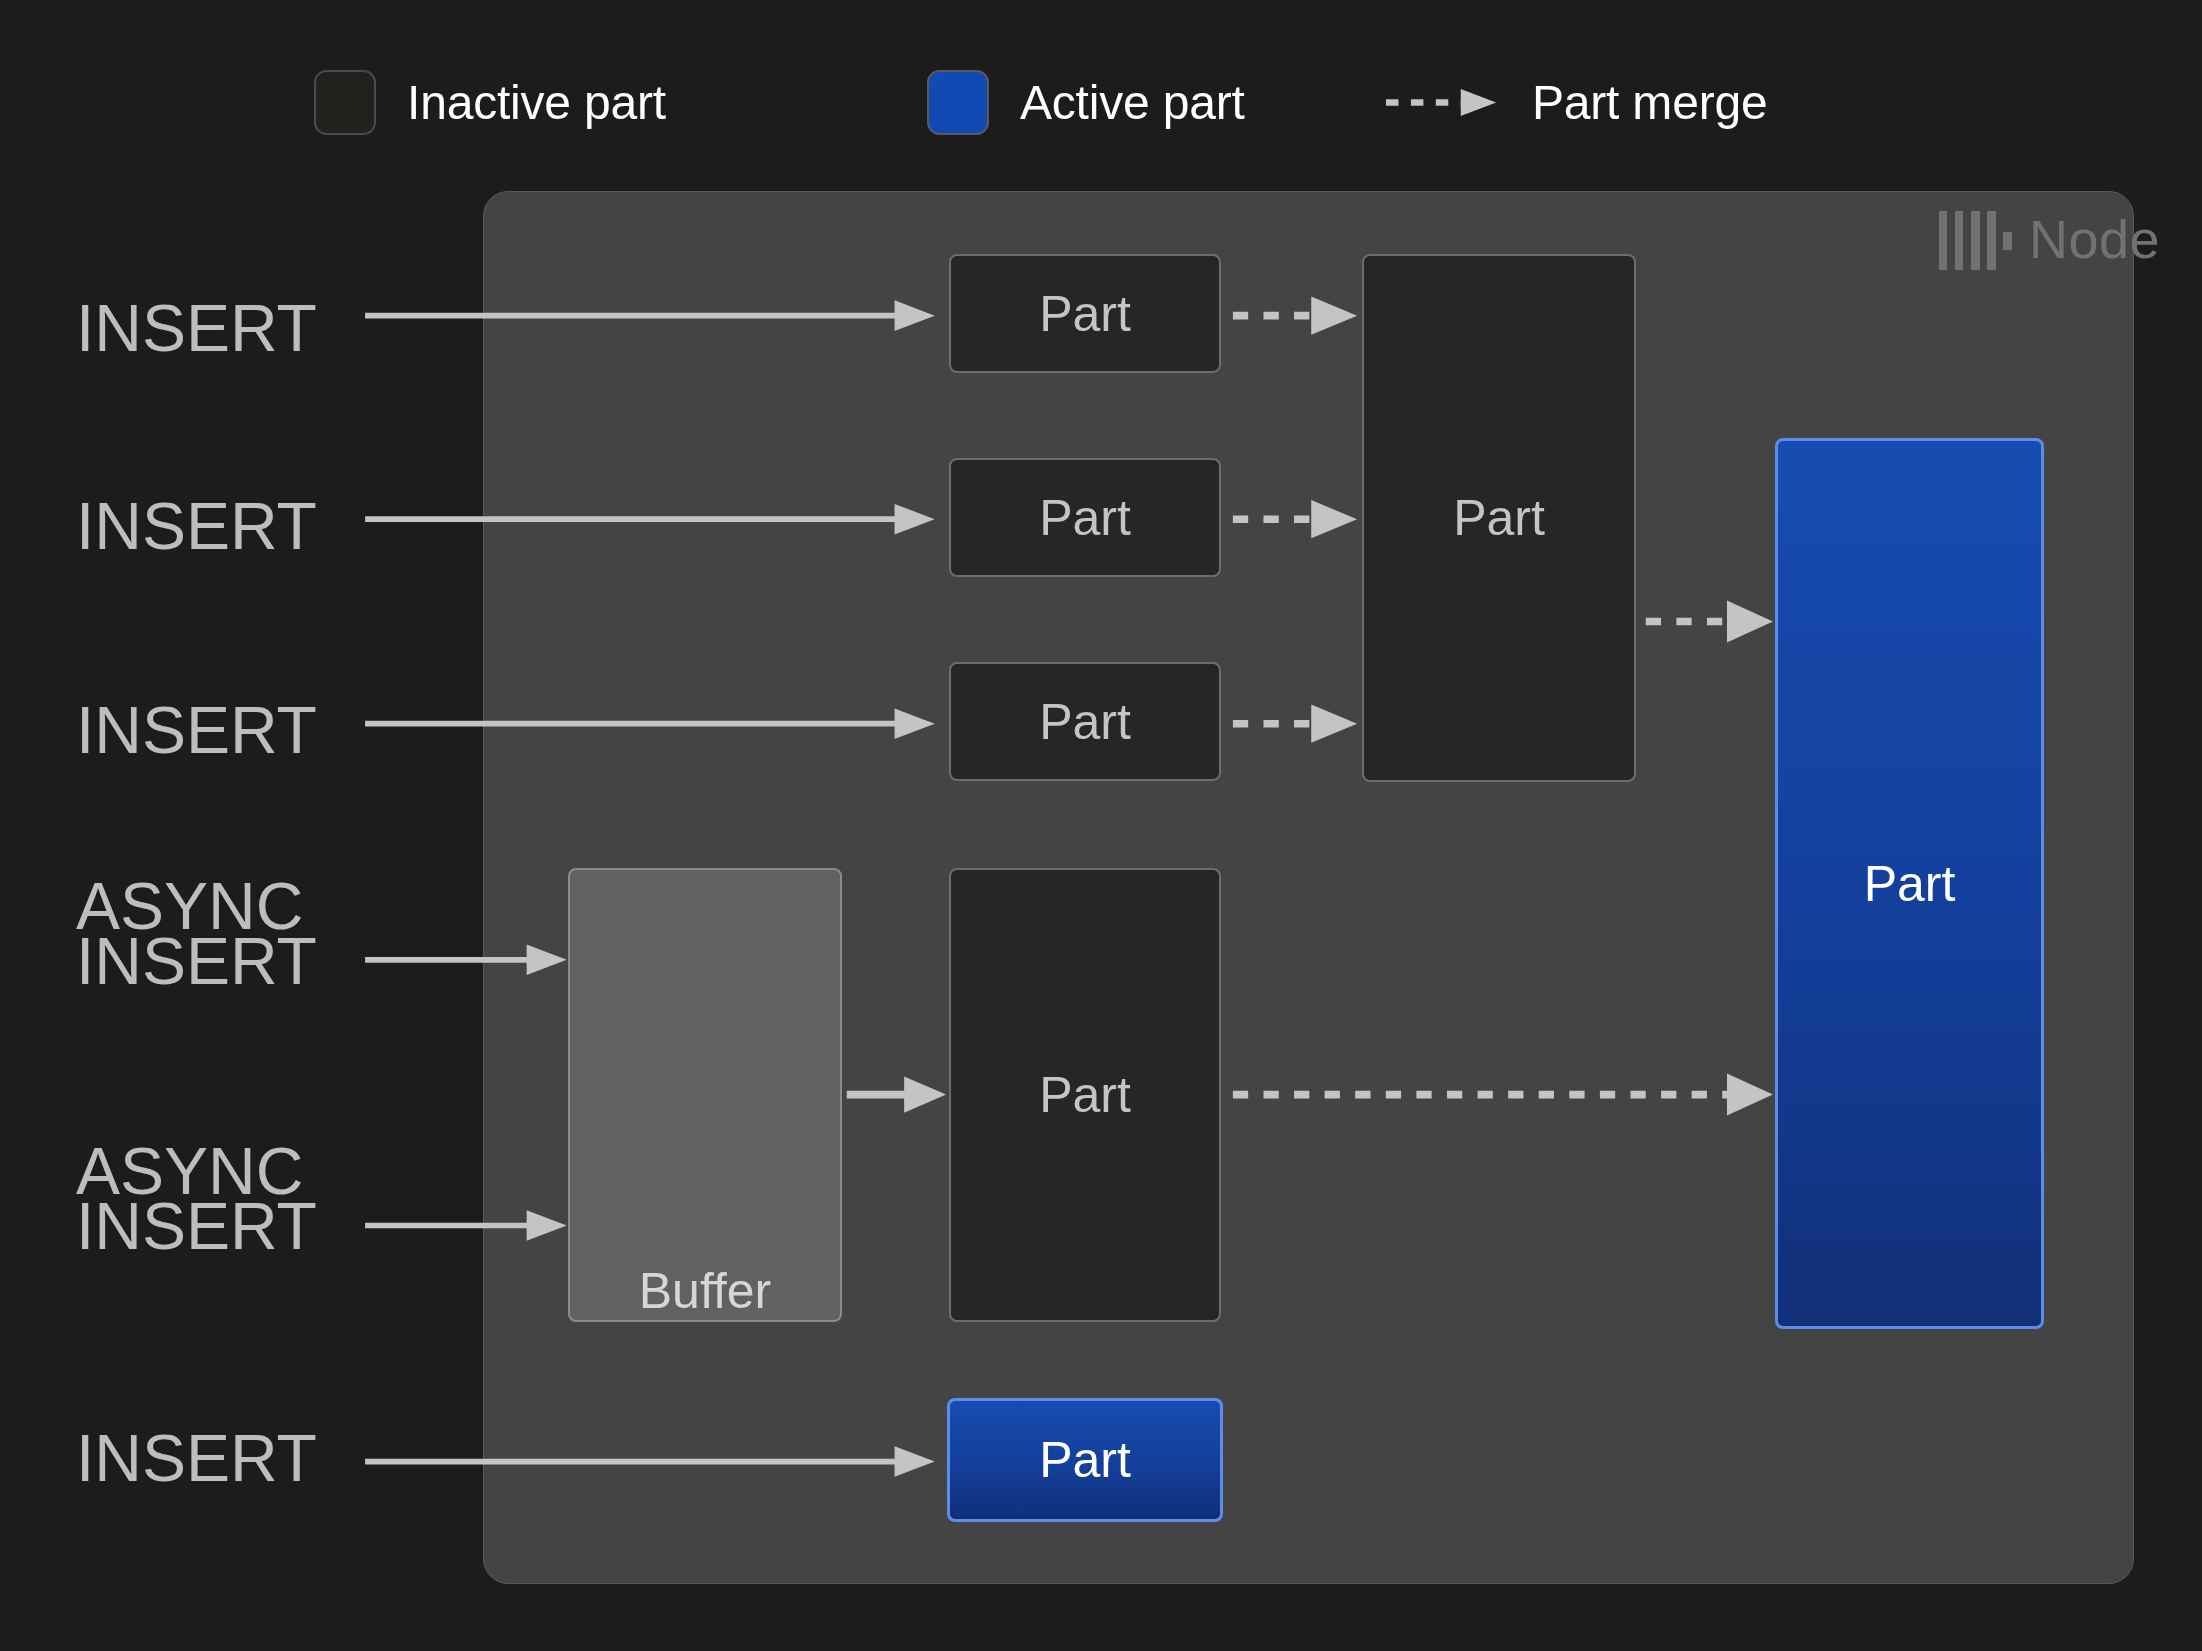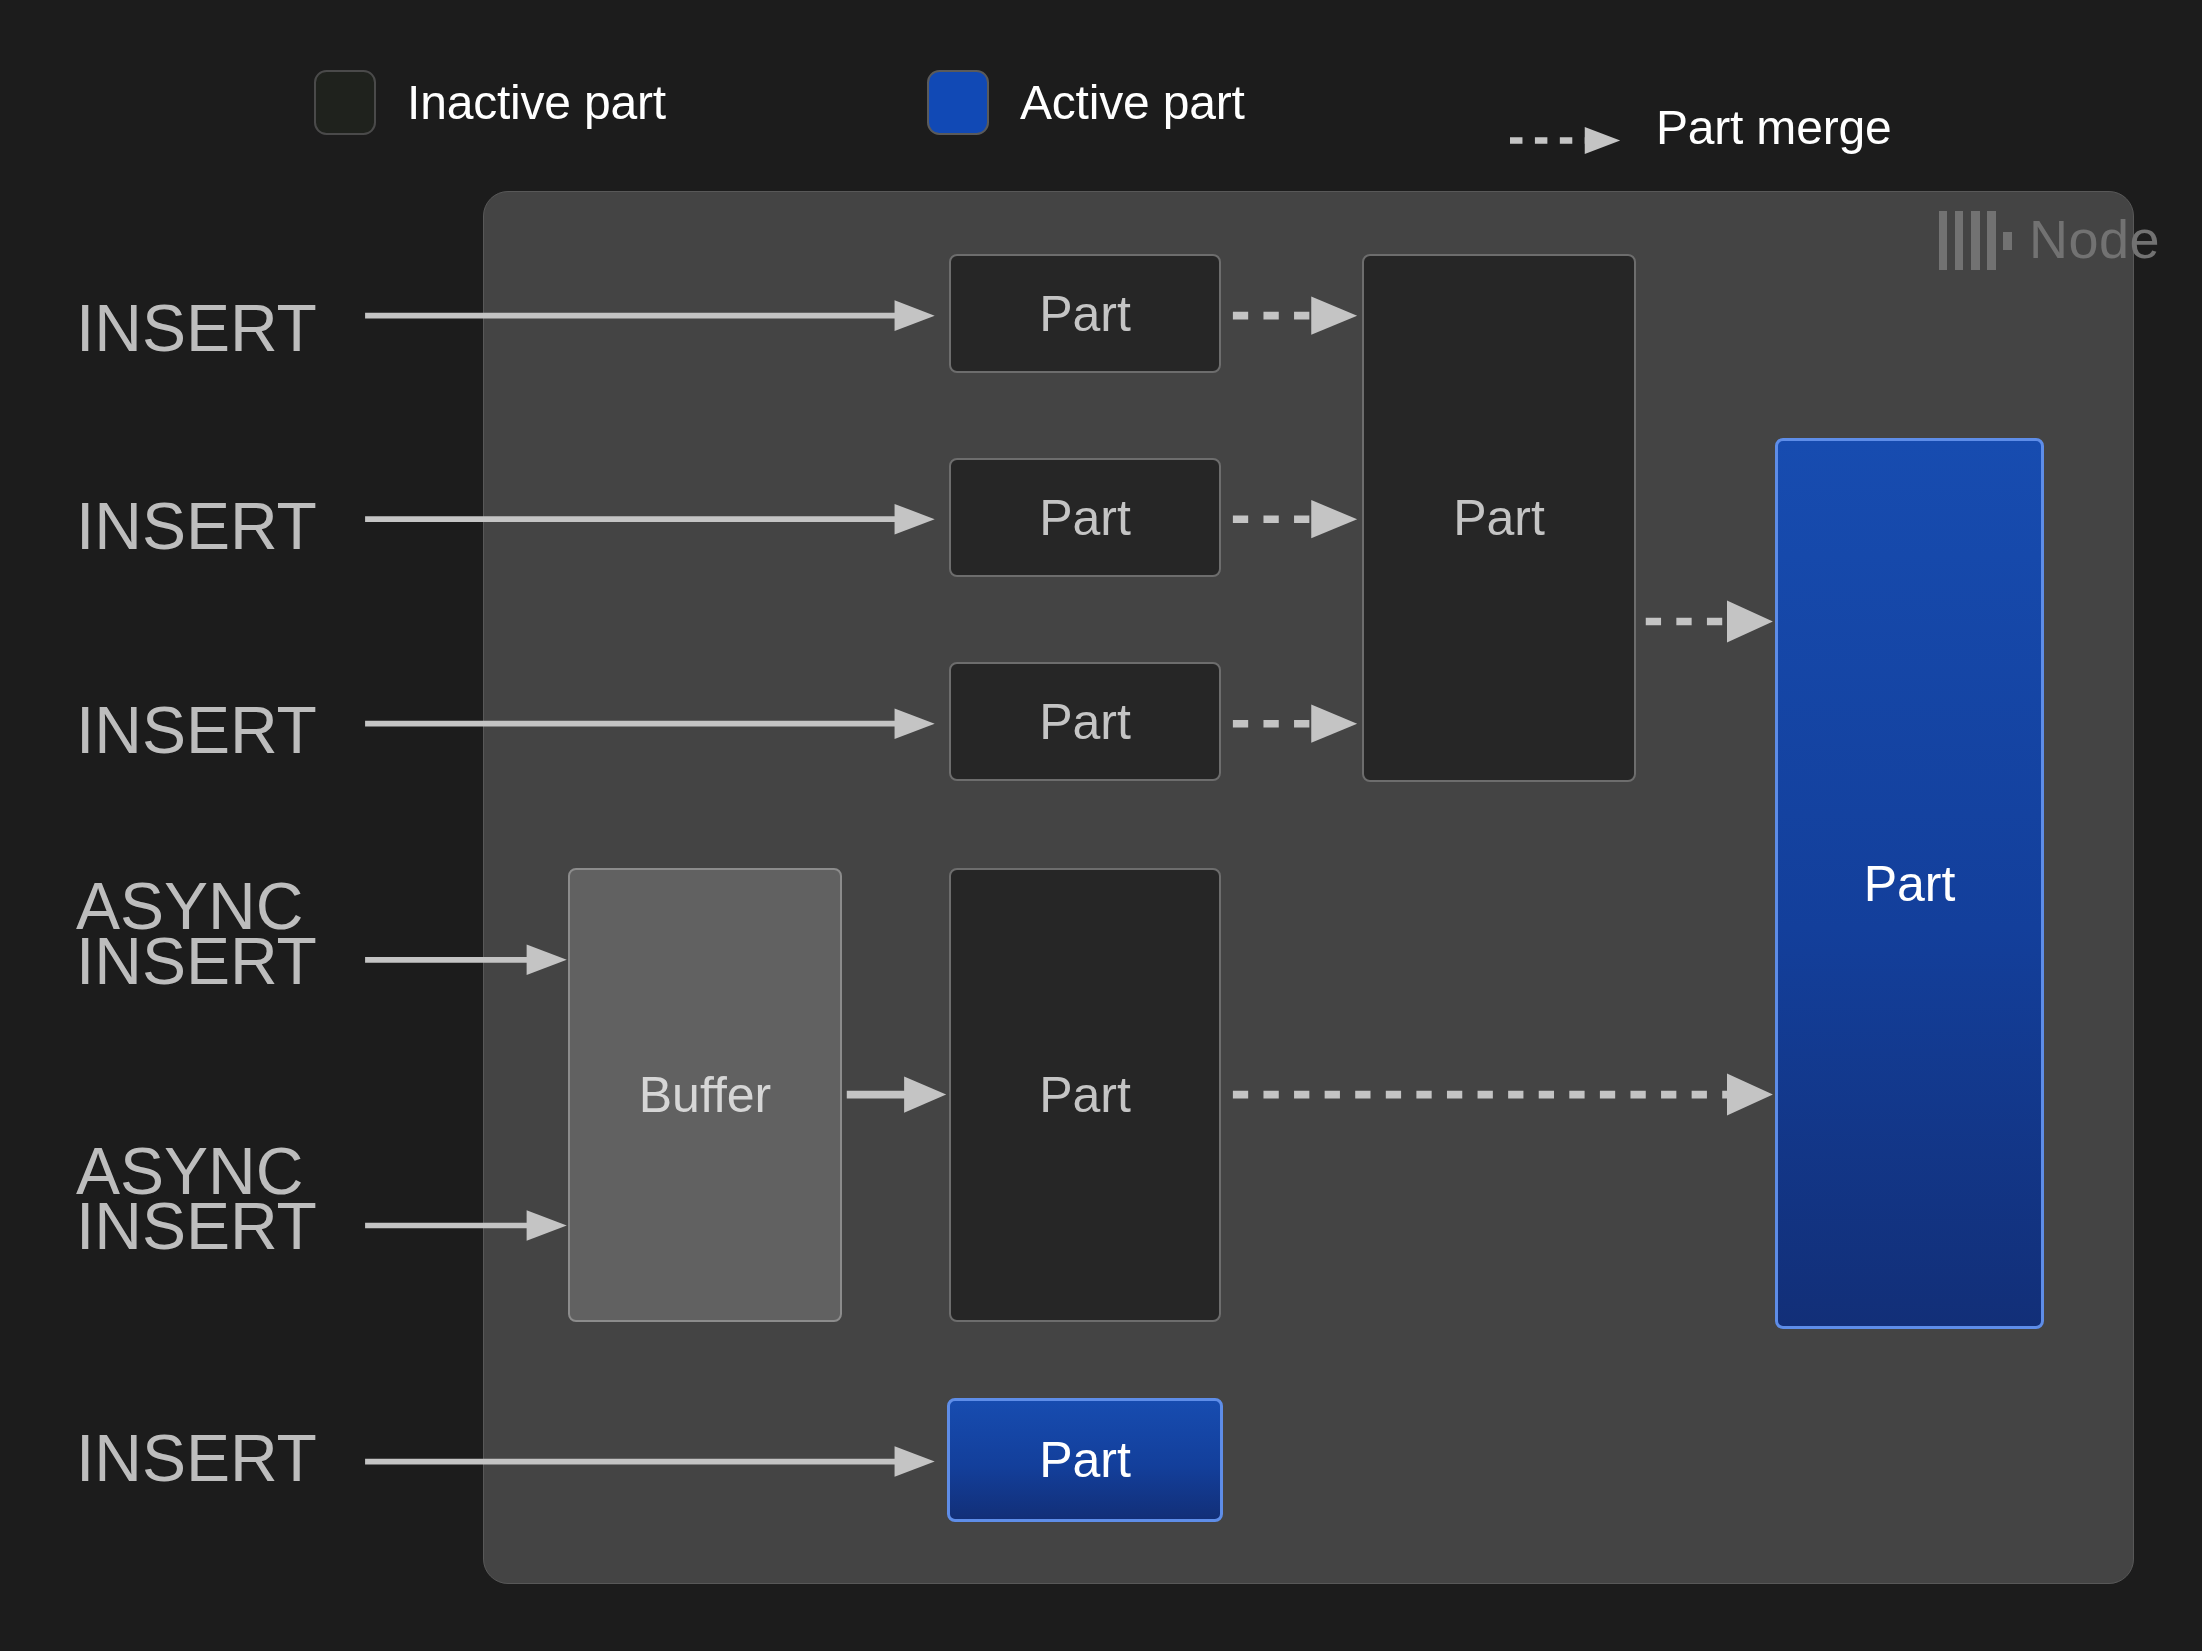--- a/index.html
+++ b/index.html
@@ -167,21 +167,21 @@
     <div class="legend-item" style="left:298px;padding-left:16px;">
       <span class="legend-swatch inactive"></span>
       <span class="legend-label">Inactive part</span>
     </div>
 
     <div class="legend-item" style="left:899px;padding-left:28px;">
       <span class="legend-swatch active"></span>
       <span class="legend-label">Active part</span>
     </div>
 
-    <div class="legend-item" style="left:1510px;align-items:flex-end;">
+    <div class="legend-item" style="left:1386px;">
       <span class="legend-dash">
         <svg width="115" height="29" viewBox="0 0 120 30" xmlns="http://www.w3.org/2000/svg">
           <line x1="0" y1="15" x2="82" y2="15" stroke="#c4c4c4" stroke-width="7" stroke-dasharray="13 13"></line>
           <polygon points="78,1 115,15 78,29" fill="#c4c4c4"></polygon>
         </svg>
       </span>
       <span class="legend-label">Part merge</span>
     </div>
 
   </div>
@@ -217,21 +217,21 @@
   </div>
 
   <div class="box inactive" style="left:949px; top:662px;  width:272px; height:119px;">
     <span class="box-label">Part</span>
   </div>
 
   <div class="box inactive" style="left:1362px; top:254px; width:274px; height:528px;">
     <span class="box-label">Part</span>
   </div>
 
-  <div class="box buffer" style="left:568px; top:868px;  width:274px; height:454px;">
+  <div class="box buffer" style="left:568px; top:868px;  width:274px; height:454px;align-items:flex-end;">
     <span class="box-label">Buffer</span>
   </div>
 
   <div class="box inactive" style="left:949px; top:868px;  width:272px; height:454px;">
     <span class="box-label">Part</span>
   </div>
 
   <div class="box active" style="left:1775px; top:438px; width:269px; height:891px;">
     <span class="box-label">Part</span>
   </div>

